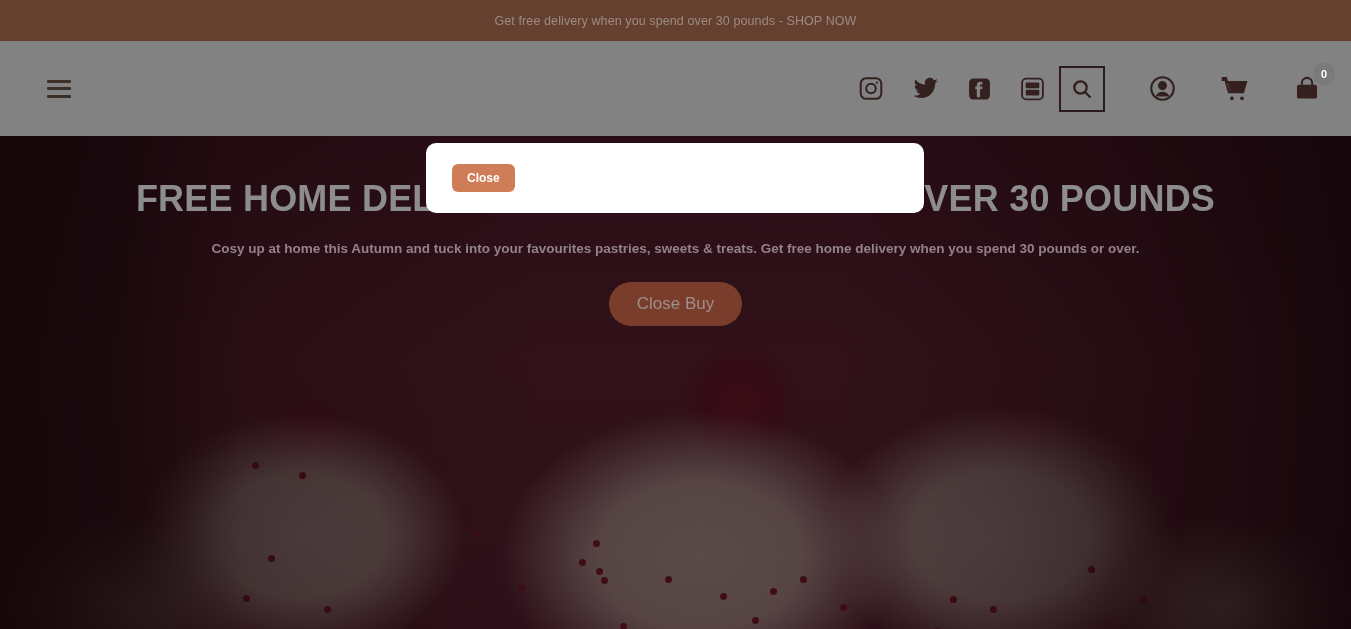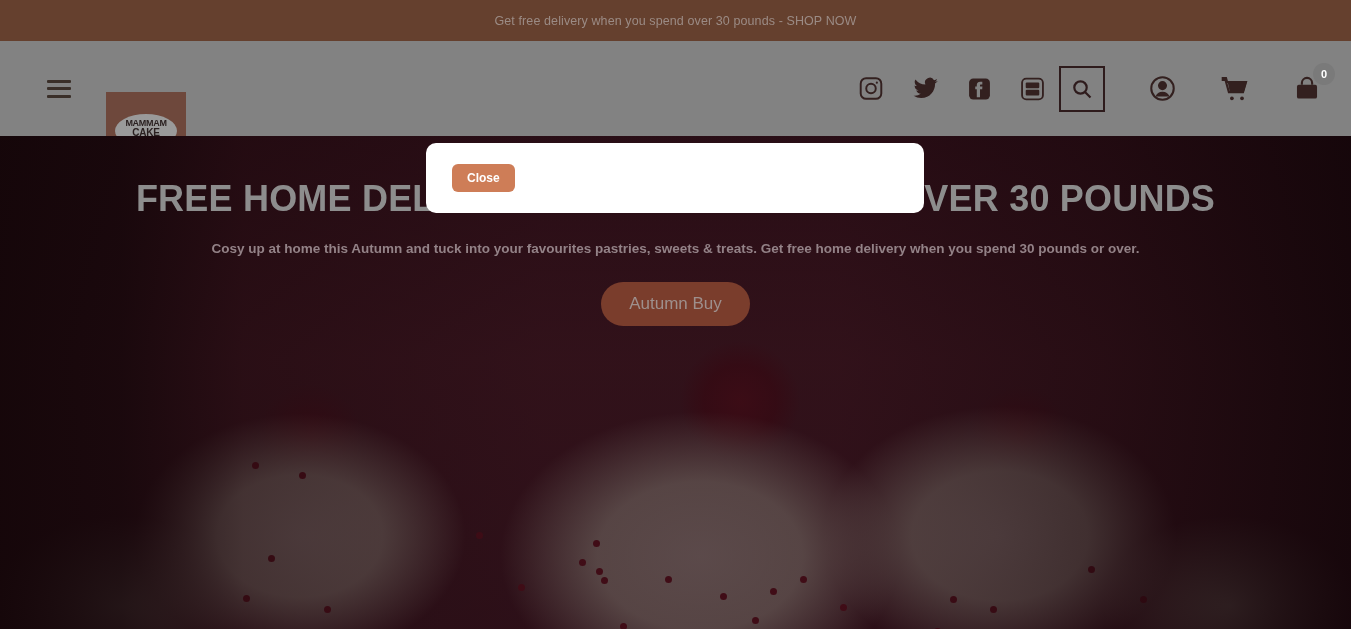--- a/index.html
+++ b/index.html
@@ -177,27 +177,20 @@
   </div>
 
   <div class="header">
 
     <div class="hamburger">
       <span></span>
       <span></span>
       <span></span>
     </div>
 
-    <div class="logo">
-      <div class="logo-badge">
-        <div class="logo-line1">MAMMAM</div>
-        <div class="logo-line2">CAKE</div>
-        <div class="logo-line3">BAKERY</div>
-      </div>
-    </div>
 
     <div class="social">
       <a class="icon-btn">
         <svg width="26" height="26" viewBox="0 0 24 24" fill="none" stroke="#33201f" stroke-width="1.8">
           <rect x="2.5" y="2.5" width="19" height="19" rx="5"></rect>
           <circle cx="12" cy="12" r="4.4"></circle>
           <circle cx="17.4" cy="6.6" r="1" fill="#33201f" stroke="none"></circle>
         </svg>
       </a>
       <a class="icon-btn">
@@ -282,21 +275,21 @@
       <i style="left:476px;top:396px"></i>
         <i style="left:518px;top:448px"></i>
       <i style="left:1088px;top:430px"></i>
         <i style="left:1140px;top:460px"></i>
     </div>
     <div class="hero-overlay"></div>
 
     <div class="hero-content">
       <h1 class="hero-title">FREE HOME DELIVERY WHEN YOU SPEND OVER 30 POUNDS</h1>
       <p class="hero-sub">Cosy up at home this Autumn and tuck into your favourites pastries, sweets &amp; treats. Get free home delivery when you spend 30 pounds or over.</p>
-      <button class="hero-cta">Autumn Buy</button>
+      <button class="hero-cta">Close Buy</button>
     </div>
   </div>
 
   <div class="modal">
     <button class="modal-close">Close</button>
   </div>
 
 </div>
 
 </body></html>

